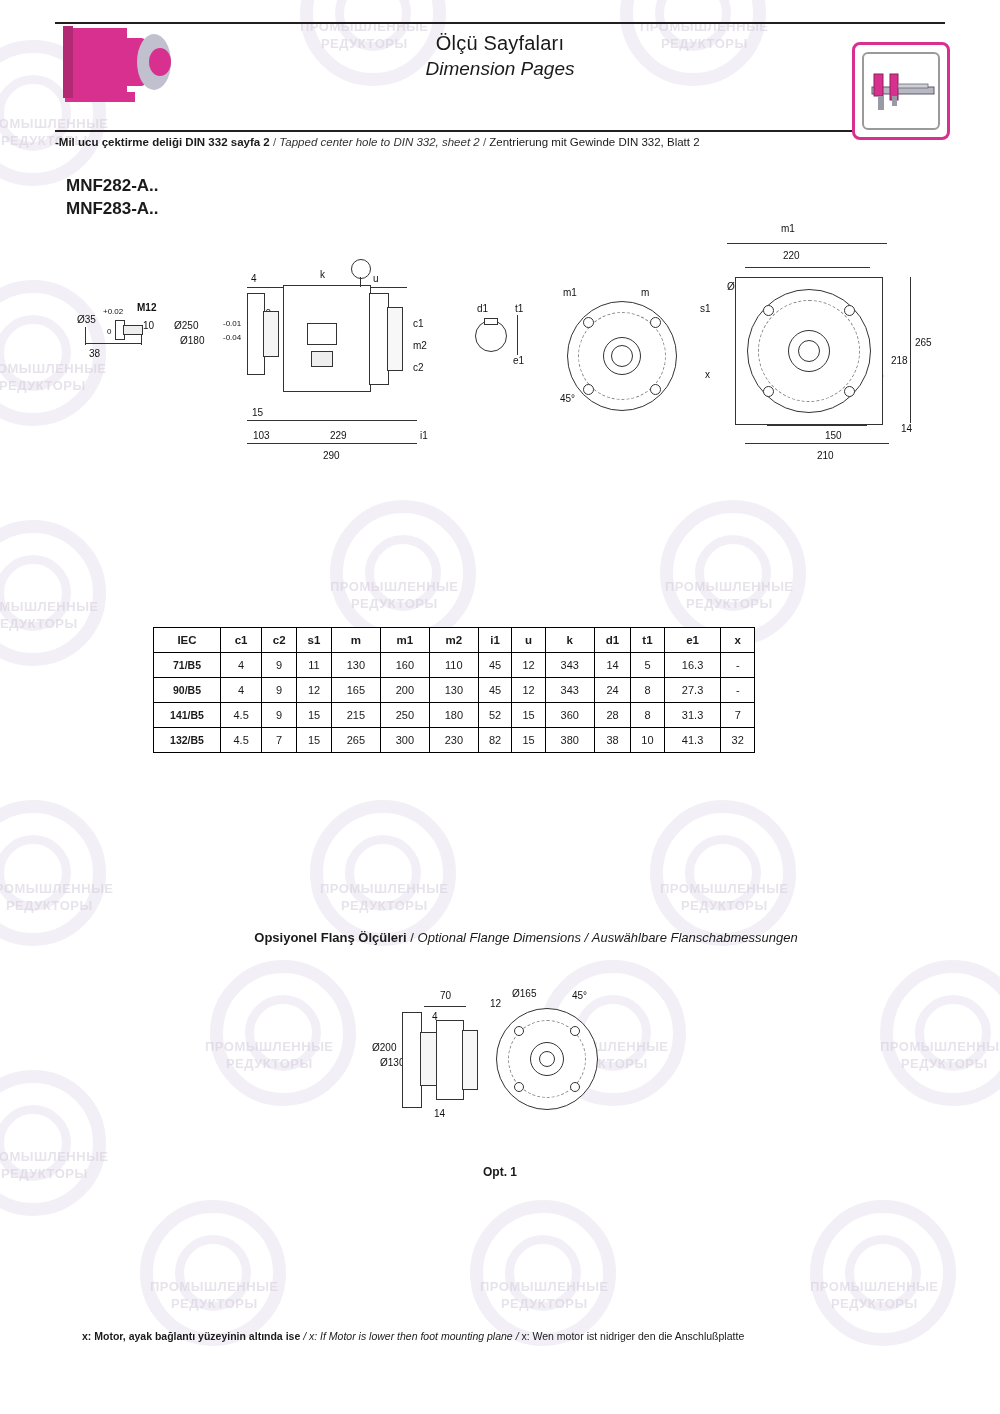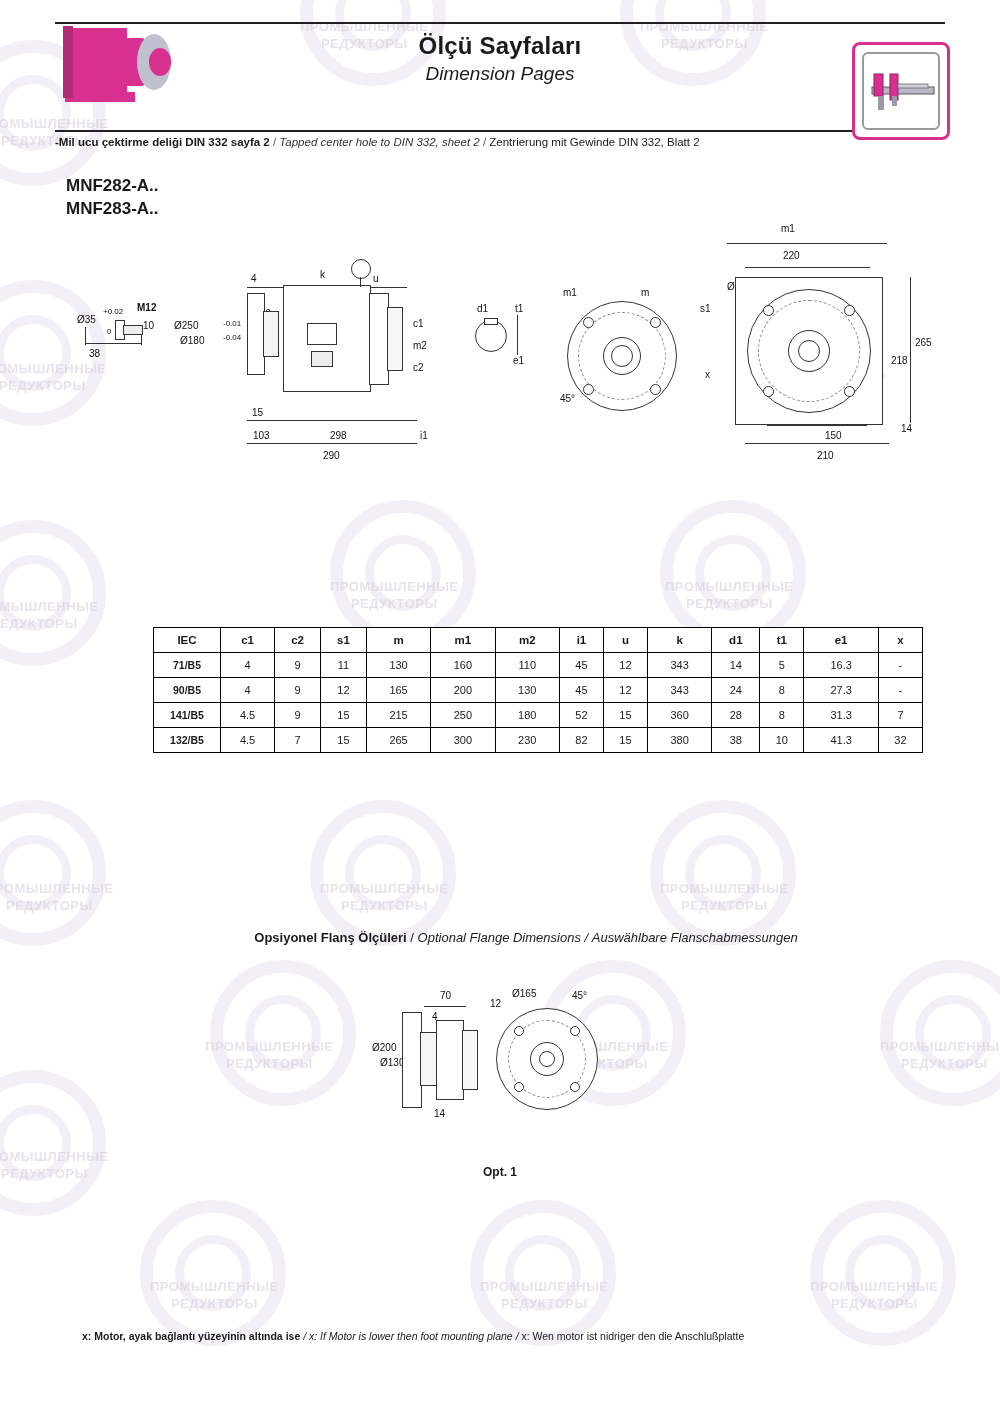--- a/index.html
+++ b/index.html
@@ -17,21 +17,21 @@
   .wmcog{position:absolute;width:120px;height:120px;border-radius:50%;
       border:13px solid #efeaf3;opacity:.75;}
   .wmcog:before{content:"";position:absolute;inset:22px;border-radius:50%;border:9px solid #efeaf3;}
 
   
   .page{position:relative;z-index:2;}
   #header{position:absolute;left:55px;top:22px;width:890px;height:110px;}
   .hdr-rule{position:absolute;left:0;top:0;width:890px;height:2px;background:#231f20;}
   .hdr-rule.b{top:108px;}
   #title-block{position:absolute;left:235px;top:10px;width:420px;text-align:center;}
-  #title-block .t1{font-size:24px;font-weight:700;letter-spacing:.2px;}
+  #title-block .t1{font-size:20px;font-weight:400;letter-spacing:.2px;}
   #title-block .t2{font-size:19px;font-style:italic;margin-top:3px;}
   #title-block .t3{font-size:17px;margin-top:3px;}
 
   
   #gear-photo{position:absolute;left:-2px;top:-8px;width:140px;height:112px;}
   .gp{position:absolute;background:#d8308f;}
   
   #caliper-box{position:absolute;right:-5px;top:20px;width:92px;height:92px;
       border:3px solid #d8308f;border-radius:8px;background:#fff;}
   #caliper-inner{position:absolute;inset:7px;border:2px solid #9a9a9a;border-radius:6px;background:#fff;}
@@ -50,21 +50,21 @@
   .dim-txt.sm{font-size:8px;}
   .ln{position:absolute;background:#333;}
   .ln.h{height:1px;}
   .ln.v{width:1px;}
   .shape{position:absolute;border:1px solid #333;background:#fff;}
   .circ{position:absolute;border:1px solid #333;border-radius:50%;background:#fff;}
   .circ.dash{border-style:dashed;background:transparent;}
 
   
   #table-wrap{position:absolute;left:153px;top:627px;width:694px;}
-  table{border-collapse:collapse;width:770px;font-size:11px;}
+  table{border-collapse:collapse;width:602px;font-size:11px;}
   th,td{border:1px solid #000;text-align:center;height:24px;padding:0;font-weight:400;}
   thead th{font-weight:700;font-size:11.5px;background:#fff;}
   tbody td.iec{font-weight:700;font-size:10.5px;}
   th.iec{width:66px;}
 
   
   #opt-title{position:absolute;left:0;top:930px;width:1000px;text-align:center;font-size:13px;margin-left:26px;}
   #opt-title b{font-weight:700;}
   #opt-title i{font-style:italic;}
   #opt-drawing{position:absolute;left:350px;top:980px;width:330px;height:170px;}
@@ -207,21 +207,21 @@
     <div class="dim-txt sm" style="left:168px;top:104px;">-0.01</div>
     <div class="dim-txt sm" style="left:168px;top:118px;">-0.04</div>
 
     <div class="dim-txt" style="left:275px;top:110px;">11.9</div>
     <div class="dim-txt" style="left:358px;top:103px;">c1</div>
     <div class="dim-txt" style="left:358px;top:125px;">m2</div>
     <div class="dim-txt" style="left:358px;top:147px;">c2</div>
 
     <div class="dim-txt" style="left:197px;top:192px;">15</div>
     <div class="dim-txt" style="left:198px;top:215px;">103</div>
-    <div class="dim-txt" style="left:275px;top:215px;">298</div>
+    <div class="dim-txt" style="left:275px;top:215px;">229</div>
     <div class="dim-txt" style="left:268px;top:235px;">290</div>
     <div class="dim-txt" style="left:365px;top:215px;">i1</div>
 
     <div class="shape" style="left:192px;top:78px;width:16px;height:80px;"></div>
     <div class="shape" style="left:208px;top:96px;width:14px;height:44px;background:#f4f4f4;"></div>
     <div class="shape" style="left:228px;top:70px;width:86px;height:105px;"></div>
     <div class="shape" style="left:252px;top:108px;width:28px;height:20px;"></div>
     <div class="shape" style="left:256px;top:136px;width:20px;height:14px;background:#eee;"></div>
     <div class="circ" style="left:296px;top:44px;width:18px;height:18px;"></div>
     <div class="ln v" style="left:305px;top:62px;height:10px;"></div>

